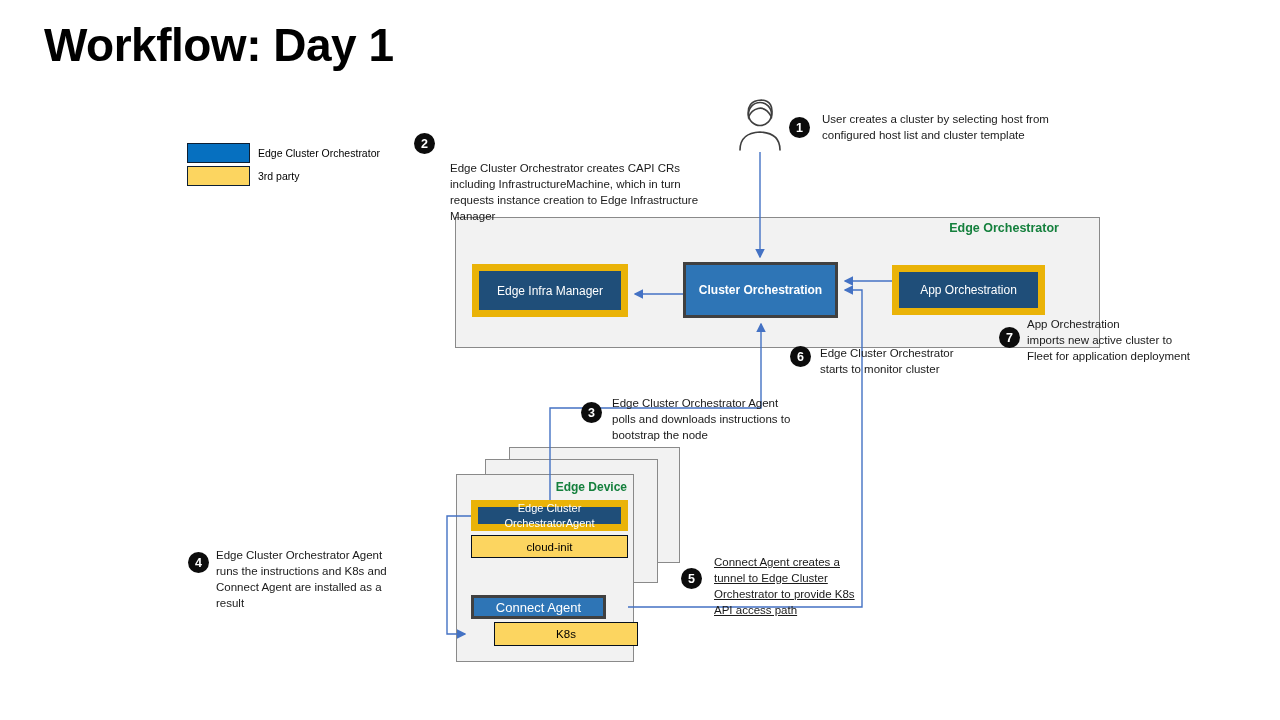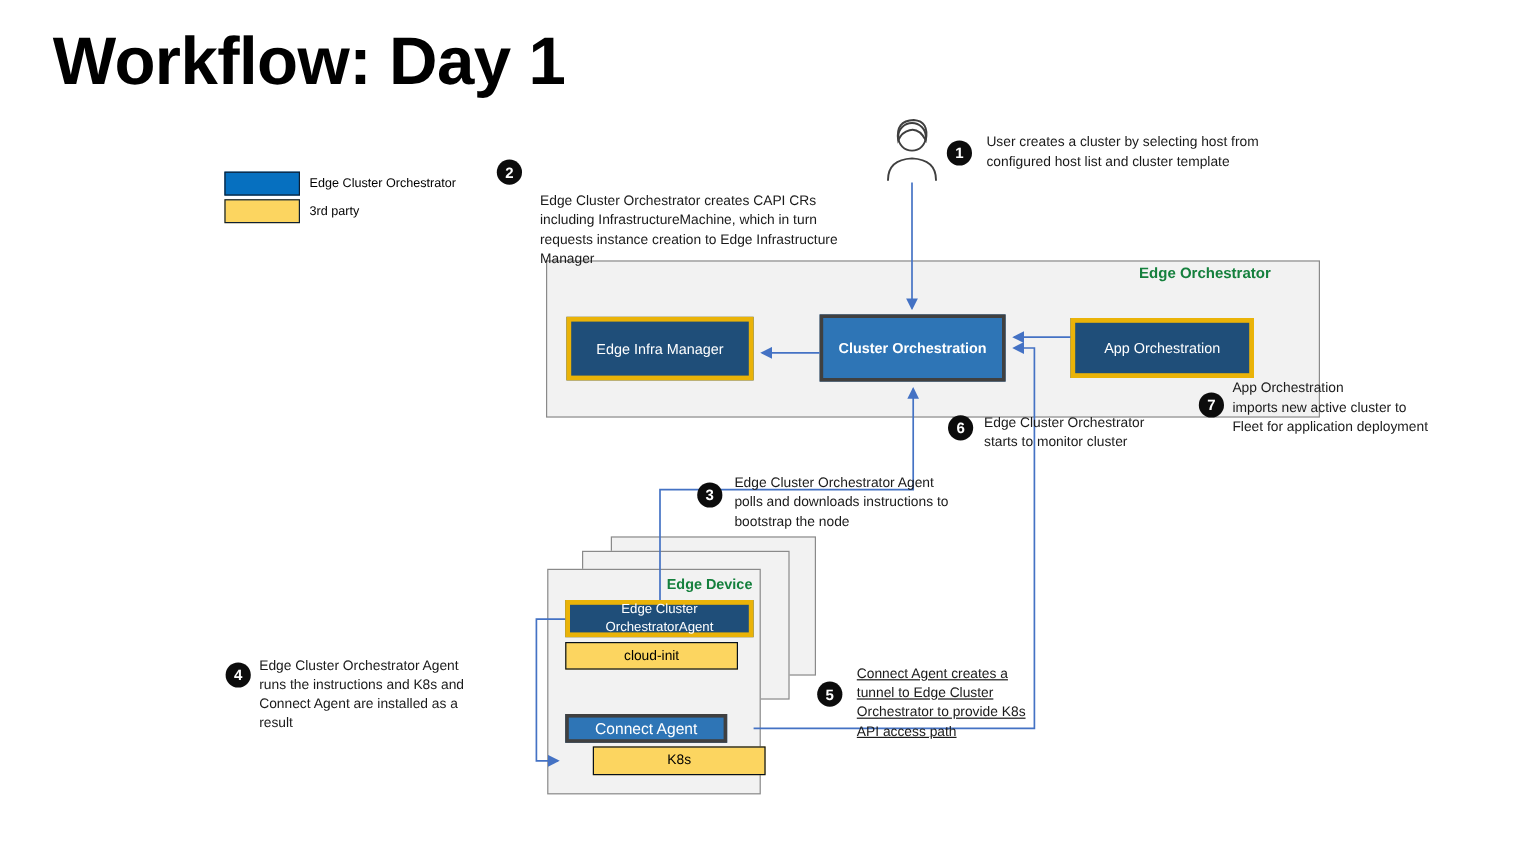--- a/index.html
+++ b/index.html
@@ -2,40 +2,40 @@
 <html style="--c-blue: #0670c0; --c-dark: #1f4e79; --c-mid: #2e75b6; --c-yellow: #fcd560; --c-arrow: #4472c4;"><head>
 <meta charset="utf-8">
 <style>
   html,body{margin:0;padding:0;}
   body{
     width:1280px;height:720px;position:relative;background:#ffffff;
     font-family:"Liberation Sans",sans-serif;color:#111;overflow:hidden;
   }
   .abs{position:absolute;}
   
-  .title{left:44px;top:18px;font-size:56px;font-weight:600;letter-spacing:-0.5px;color:#000;}
+  .title{left:44px;top:18px;font-size:46px;font-weight:600;letter-spacing:-0.5px;color:#000;}
   
   .legend{left:187px;top:143px;display:flex;flex-direction:column;gap:3px;}
   .legend-row{display:flex;align-items:center;}
   .swatch{width:63px;height:20px;border:1.5px solid #0d1f33;box-sizing:border-box;}
   .sw-blue{background:var(--c-blue,#0670c0);}
   .sw-dark{background:var(--c-dark,#1f4e79);}
   .sw-yellow{background:var(--c-yellow,#fcd560);}
   .legend-label{margin-left:8px;font-size:10.5px;color:#000;}
   
   .badge{width:21px;height:21px;border-radius:50%;background:#0c0c0c;color:#fff;
     display:flex;align-items:center;justify-content:center;font-size:12.5px;font-weight:bold;}
   .step-text{font-size:11.5px;line-height:1.4;color:#1a1a1a;white-space:pre-line;}
   
   .panel{background:#f2f2f2;border:1px solid #8a8a8a;box-sizing:border-box;}
   .panel-label{position:absolute;font-weight:bold;font-size:12.5px;color:#15803d;}
   
   .node{display:flex;align-items:center;justify-content:center;text-align:center;
     box-sizing:border-box;font-size:12px;color:#fff;white-space:pre-line;}
-  .node-dark{background:var(--c-dark,#1f4e79);border:4px solid #eab308;}
+  .node-dark{background:var(--c-dark,#1f4e79);border:7px solid #eab308;}
   .node-mid{background:var(--c-mid,#2e75b6);border:3px solid #404040;}
   .node-yellow{background:var(--c-yellow,#fcd560);border:1px solid #06101d;color:#000;}
   .node-bold{font-weight:bold;}
   
   svg.overlay{position:absolute;left:0;top:0;z-index:6;pointer-events:none;}
   .connector{stroke:var(--c-arrow,#4472c4);stroke-width:1.4;fill:none;}
   .arrowhead{fill:var(--c-arrow,#4472c4);}
   .person{stroke:#3f3f3f;stroke-width:1.6;fill:none;stroke-linecap:round;}
   .z10{z-index:10;} .z4{z-index:4;} .z5{z-index:5;}
 </style>
@@ -68,21 +68,21 @@
 <div class="abs node node-mid node-bold z5" style="left:683px;top:262px;width:155px;height:56px;">Cluster Orchestration</div>
 <div class="abs node node-dark z5" style="left:892px;top:265px;width:153px;height:50px;">App Orchestration</div>
 
 <div class="abs panel z4" style="left:509px;top:447px;width:171px;height:116px;"></div>
 <div class="abs panel z4" style="left:485px;top:459px;width:173px;height:124px;"></div>
 <div class="abs panel z5" style="left:456px;top:474px;width:178px;height:188px;">
   <div class="panel-label" style="right:6px;top:5px;font-size:12px;">Edge Device</div>
 </div>
 <div class="abs node node-dark z5" style="left:471px;top:500px;width:157px;height:31px;font-size:11px;line-height:1.35;">Edge Cluster
 OrchestratorAgent</div>
-<div class="abs node node-yellow z5" style="left:471px;top:535px;width:144px;height:23px;font-size:11.5px;text-align:right;">cloud-init</div>
+<div class="abs node node-yellow z5" style="left:471px;top:535px;width:157px;height:23px;font-size:11.5px;text-align:right;">cloud-init</div>
 <div class="abs node node-mid z5" style="left:471px;top:595px;width:135px;height:24px;font-size:13px;">Connect Agent</div>
 <div class="abs node node-yellow z5" style="left:494px;top:622px;width:144px;height:24px;font-size:11.5px;">K8s</div>
 
 <svg class="overlay" width="1280" height="720" viewBox="0 0 1280 720">
   <defs>
     <marker id="ah" viewBox="0 0 10 10" refX="8.5" refY="5" markerWidth="7" markerHeight="7" orient="auto-start-reverse">
       <path class="arrowhead" d="M0 0 L10 5 L0 10 Z"></path>
     </marker>
   </defs>
   <path class="connector" marker-end="url(#ah)" d="M760 152 L760 257"></path>

